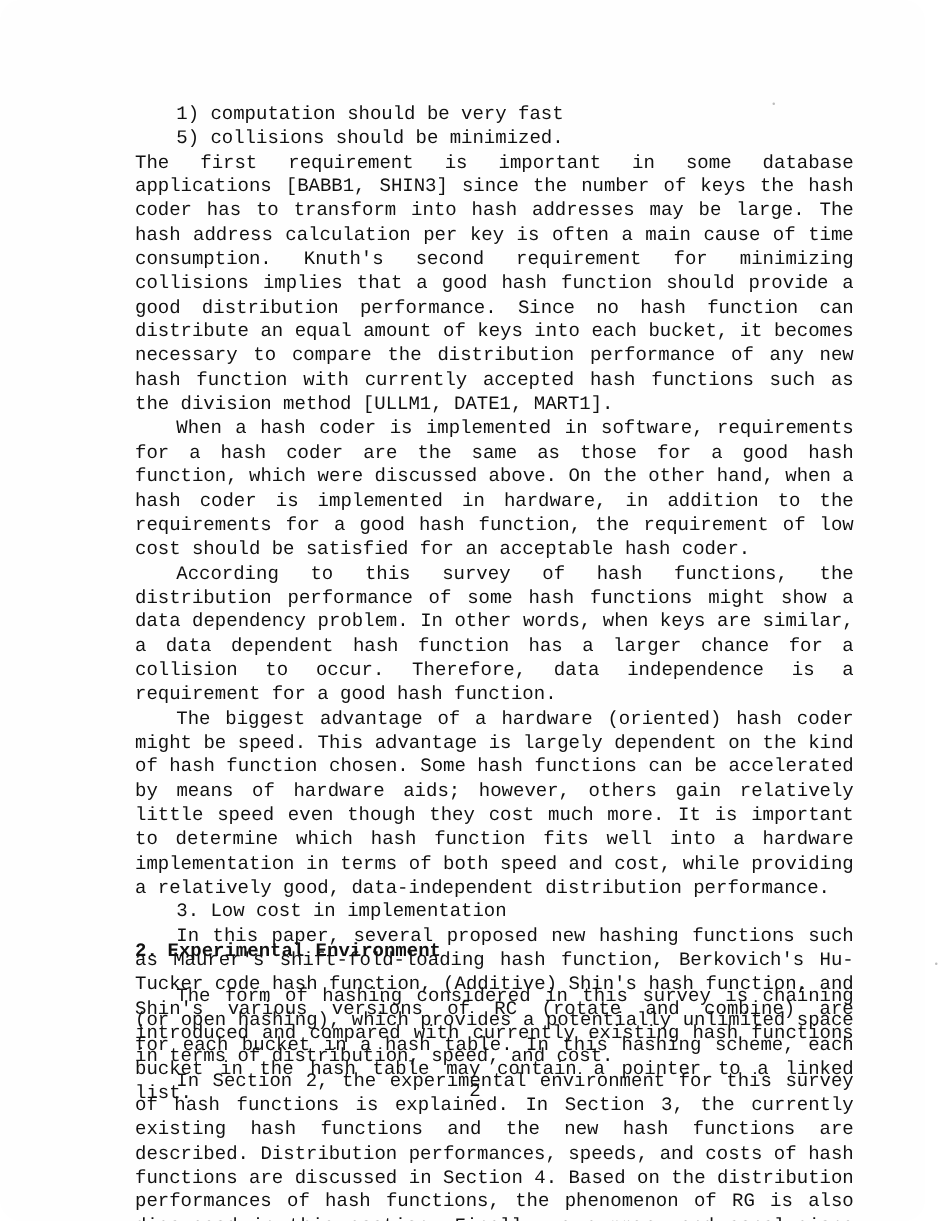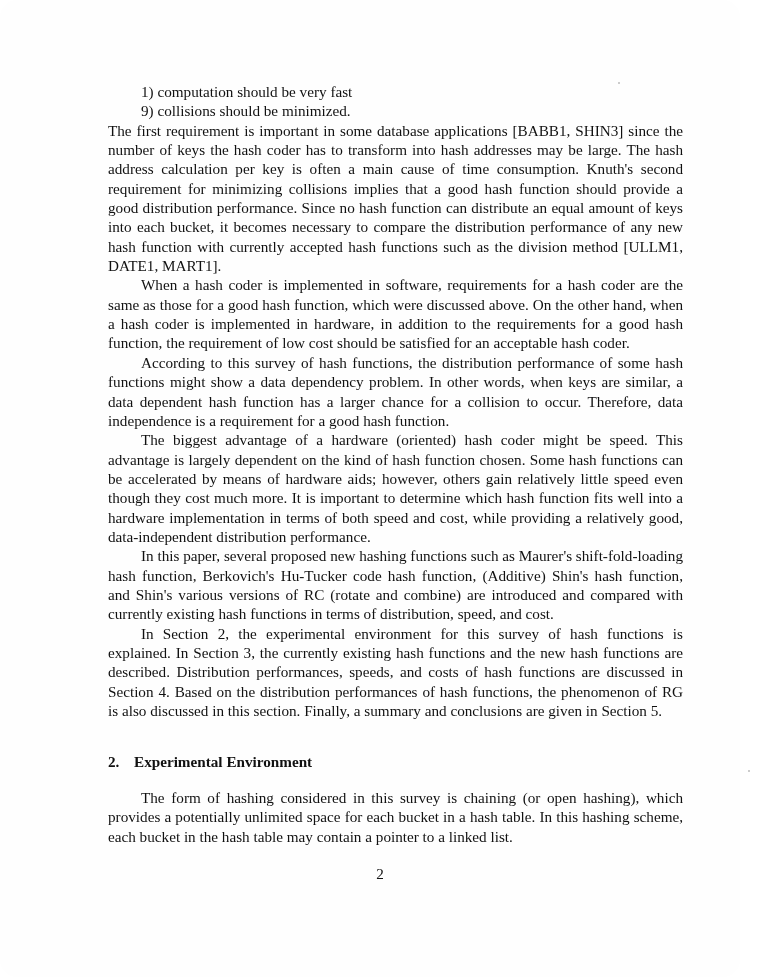--- a/index.html
+++ b/index.html
@@ -1,43 +1,44 @@
 <!DOCTYPE html>
 <html><head>
   <meta charset="utf-8">
   <style>
     html, body { margin: 0; padding: 0; background: #ffffff; }
     body { width: 760px; height: 977px; position: relative; overflow: hidden; }
     .page {
       position: absolute; left: 0; top: 0; width: 740px; height: 977px; background: #fefefe;
-      font-family: Liberation Serif, serif; color: #111;
+      font-family: Liberation Mono, monospace; color: #111;
       font-size: 15.2px;
       border-radius: 17px;
     }
     .block { position: absolute; left: 108px; width: 575px; }
     .p { margin: 0; line-height: 19.35px; text-align: justify; text-align-last: left; }
     .ind { text-indent: 33px; }
     .li { margin: 0; line-height: 19.35px; padding-left: 33px; }
     .heading { position: absolute; left: 108px; top: 752px; font-weight: bold; font-size: 15.2px; line-height: 19px; margin: 0; }
     .heading .num { display: inline-block; width: 26px; }
     .pagenum { position: absolute; left: 0; width: 760px; top: 864px; text-align: center; font-size: 15.2px; line-height: 19px; }
     .speck { position: absolute; width: 2px; height: 2px; background: #bbb; border-radius: 1px; }
   </style>
 </head>
 <body>
 
 <div class="page">
 
   <div class="block" style="top: 82px;">
     <p class="li">1) computation should be very fast</p>
-    <p class="li">9) collisions should be minimized.</p>
+    <p class="li">5) collisions should be minimized.</p>
     <p class="p">The first requirement is important in some database applications [BABB1, SHIN3] since the number of keys the hash coder has to transform into hash addresses may be large.  The hash address calculation per key is often a main cause of time consumption.  Knuth's second requirement for minimizing collisions implies that a good hash function should provide a good distribution performance.  Since no hash function can distribute an equal amount of keys into each bucket, it becomes necessary to compare the distribution performance of any new hash function with currently accepted hash functions such as the division method [ULLM1, DATE1, MART1].</p>
     <p class="p ind">When a hash coder is implemented in software, requirements for a hash coder are the same as those for a good hash function, which were discussed above.  On the other hand, when a hash coder is implemented in hardware, in addition to the requirements for a good hash function, the requirement of low cost should be satisfied for an acceptable hash coder.</p>
     <p class="p ind">According to this survey of hash functions, the distribution performance of some hash functions might show a data dependency problem.  In other words, when keys are similar, a data dependent hash function has a larger chance for a collision to occur.  Therefore, data independence is a requirement for a good hash function.</p>
     <p class="p ind">The biggest advantage of a hardware (oriented) hash coder might be speed.  This advantage is largely dependent on the kind of hash function chosen.  Some hash functions can be accelerated by means of hardware aids; however, others gain relatively little speed even though they cost much more.  It is important to determine which hash function fits well into a hardware implementation in terms of both speed and cost, while providing a relatively good, data-independent distribution performance.</p>
+    <p class="li">3. Low cost in implementation</p>
     <p class="p ind">In this paper, several proposed new hashing functions such as Maurer's shift-fold-loading hash function, Berkovich's Hu-Tucker code hash function, (Additive) Shin's hash function, and Shin's various versions of RC (rotate and combine) are introduced and compared with currently existing hash functions in terms of distribution, speed, and cost.</p>
     <p class="p ind">In Section 2, the experimental environment for this survey of hash functions is explained. In Section 3, the currently existing hash functions and the new hash functions are described. Distribution performances, speeds, and costs of hash functions are discussed in Section 4.  Based on the distribution performances of hash functions, the phenomenon of RG is also discussed in this section.  Finally, a summary and conclusions are given in Section 5.</p>
   </div>
 
   <h2 class="heading">
     <span class="num">2.</span><span>Experimental Environment</span>
   </h2>
 
   <div class="block" style="top: 788px;">
     <p class="p ind">The form of hashing considered in this survey is chaining (or open hashing), which provides a potentially unlimited space for each bucket in a hash table.  In this hashing scheme, each bucket in the hash table may contain a pointer to a linked list.</p>

